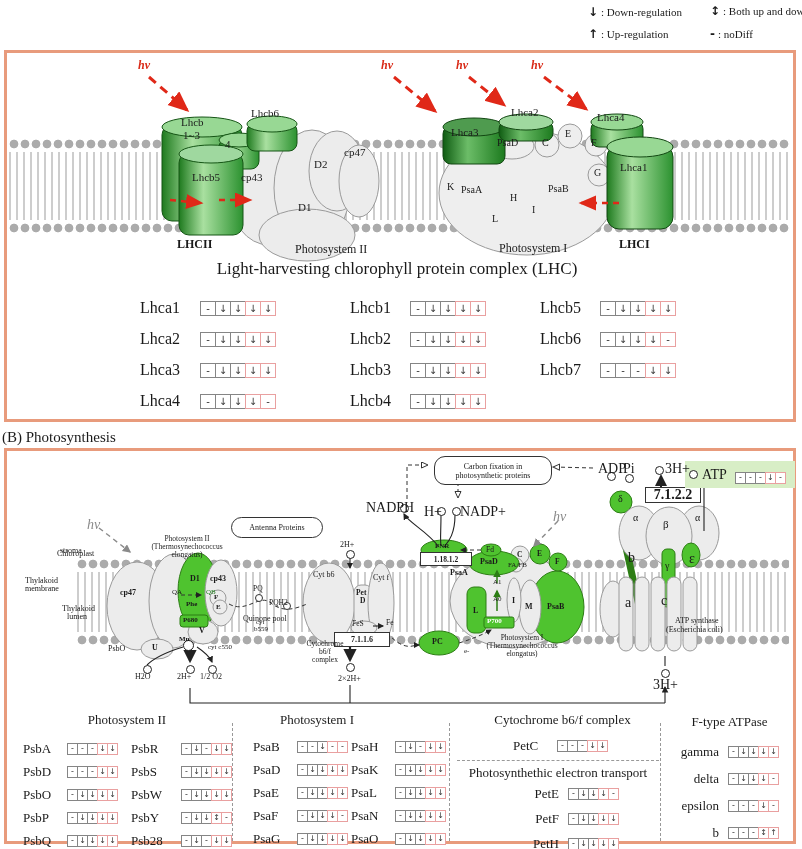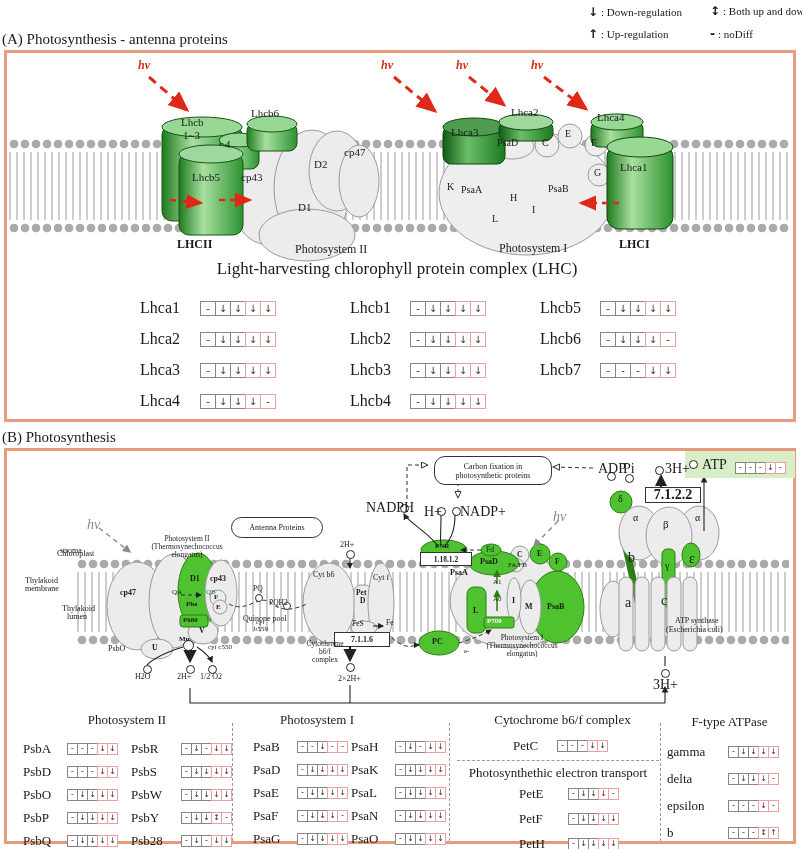--- a/index.html
+++ b/index.html
@@ -31,21 +31,21 @@
   .cells{display:inline-flex;margin-left:4px;}
   .cell{display:inline-block;box-sizing:border-box;width:11px;height:12px;border:1px solid #858585;margin-left:-1px;
         background:#fff;font-family:"DejaVu Sans",sans-serif;font-size:8px;line-height:10px;text-align:center;color:#333;}
   .cell:first-child{margin-left:0;}
   .cell.redc{border-color:#e9a0a0;position:relative;z-index:1;}
   .big .cell{width:16px;height:15px;font-size:10px;line-height:13px;}
   .grow{display:flex;align-items:center;}
   .glabel{font-size:13px;width:40px;flex:none;}
   .big .glabel{font-size:16px;width:56px;}
   .w46 .glabel{width:46px;}
-  .rl .glabel{padding-right:5px;box-sizing:content-box;}
+  .rl .glabel{text-align:right;padding-right:5px;box-sizing:content-box;}
   .w52 .glabel{width:52px;}
   .gcol{position:absolute;display:flex;flex-direction:column;z-index:6;}
   .cmp{position:absolute;display:flex;top:4px;left:236px;z-index:5;}
   .cmpbox{box-sizing:border-box;height:26px;border:1px solid #3a3a3a;margin-left:-1px;display:flex;align-items:center;
           justify-content:center;font-size:11px;background:#fff;}
   .cmpbox.redb{border-color:#e05a4e;position:relative;z-index:1;}
   .legsym{font-family:"DejaVu Sans",sans-serif;font-size:12px;font-weight:bold;margin-right:3px;}
   .vsep{position:absolute;border-left:1px dashed #999;z-index:5;}
   .hsep{position:absolute;border-top:1px dashed #999;z-index:5;}
 </style>
@@ -53,21 +53,20 @@
 <body>
 
 <div class="page">
 
 
   <span class="lb s11" style="left:588px;top:6px"><span class="legsym">↓</span><span>: Down-regulation</span></span>
   <span class="lb s11" style="left:588px;top:28px"><span class="legsym">↑</span><span>: Up-regulation</span></span>
   <span class="lb s11" style="left:710px;top:5px"><span class="legsym">↕</span><span>: Both up and down</span></span>
   <span class="lb s11" style="left:710px;top:28px"><span class="legsym">-</span><span>: noDiff</span></span>
 
-  <span class="lb s15" style="left:2px;top:31px">(A) Photosynthesis - antenna proteins</span>
 
   <div class="panel" style="left:4px;top:50px;width:786px;height:366px">
     <div class="membrane" style="left:2px;top:86px;width:780px;height:94px"></div>
     <svg class="overlay" width="786" height="366" viewBox="0 0 786 366">
       <defs>
         <linearGradient id="cylg" x1="0" y1="0" x2="1" y2="0">
           <stop offset="0" stop-color="#1e7a1e"></stop>
             <stop offset="0.38" stop-color="#a9e0a0"></stop>
             <stop offset="1" stop-color="#2c9230"></stop>
         </linearGradient>
@@ -404,21 +403,21 @@
       </div>
     <div class="kbox" style="left:327px;top:181px;width:54px;height:13px">
         <span class="s8 bold">7.1.1.6</span>
       </div>
     <div class="kbox" style="left:413px;top:101px;width:50px;height:12px">
         <span class="s75 bold">1.18.1.2</span>
       </div>
     <div class="kbox rbox" style="left:224px;top:66px;width:90px;height:19px">
         <span class="s8">Antenna Proteins</span>
       </div>
-    <div class="atpbox" style="left:678px;top:0;width:106px;height:27px">
+    <div class="atpbox" style="left:678px;top:10px;width:106px;height:27px">
       <span class="pcirc"></span>
       <span class="s9">ATP</span>
       <span><span class="cells">
             <span class="cell">-</span>
             <span class="cell">-</span>
             <span class="cell">-</span>
             <span class="cell redc">↓</span>
             <span class="cell redc">-</span>
           </span></span>
     </div>

